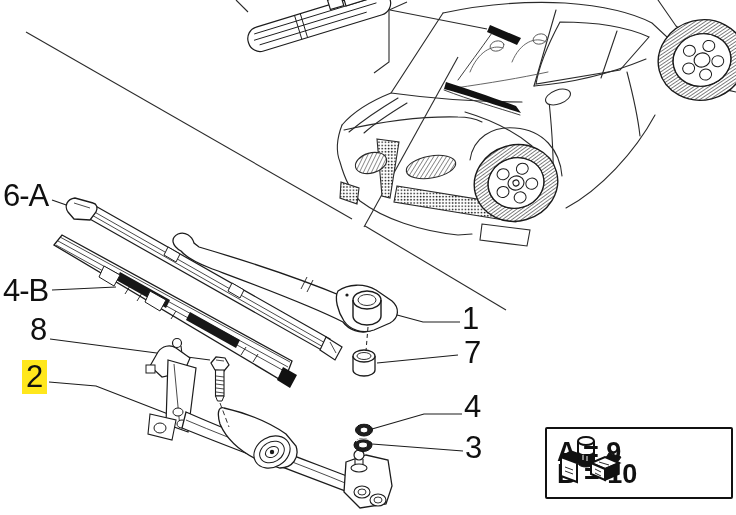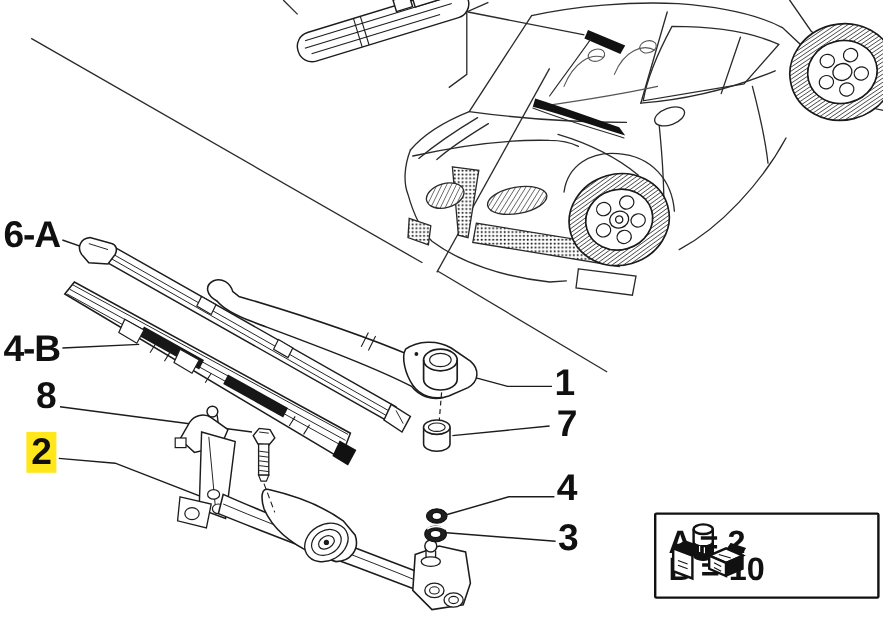--- a/index.html
+++ b/index.html
@@ -2,21 +2,21 @@
 <html><head>
 <meta charset="utf-8">
 <style>
   html,body{margin:0;padding:0;background:#888;}
   .stage{
     position:relative;width:736px;height:515px;background:#ffffff;
     overflow:hidden;font-family:"Liberation Sans",sans-serif;
   }
   .stage svg{position:absolute;left:0;top:0;}
   .callout{
-    position:absolute;font-weight:bold;color:#101010;
+    position:absolute;font-weight:normal;color:#101010;
     font-size:31px;line-height:1;letter-spacing:-1px;white-space:nowrap;
     cursor:pointer;user-select:none;
   }
   .callout.hl{background:#ffe71c;padding:1px 5px 2px 4px;}
   .legend{
     position:absolute;left:545px;top:427px;width:188px;height:72px;
     border:2.5px solid #111;border-radius:2px;background:#fff;
     display:flex;align-items:center;box-sizing:border-box;
   }
   .legend-icon{margin-left:6px;flex:0 0 auto;}
@@ -287,18 +287,18 @@
     <path d="M30,26 L30,31 M34,27 L34,32" stroke="#fff" stroke-width="1" fill="none"></path>
 
     <path d="M56,24 L68,28 L62,37 L50,33 Z" fill="#111" stroke="#111"></path>
     <path d="M38,34 L52,28 L66,34 L52,40 Z" fill="#fff" stroke="#111" stroke-width="2"></path>
     <path d="M46,33 L56,36" stroke="#111" stroke-width="0.9" fill="none"></path>
     <path d="M52,40 L66,34 L66,45 L52,51 Z" fill="#111" stroke="#111" stroke-width="1.5"></path>
     <path d="M38,34 L52,40 L52,51 L38,45 Z" fill="#fff" stroke="#111" stroke-width="2"></path>
     <path d="M42,40 L48,43 M42,44 L48,47" stroke="#111" stroke-width="0.9" fill="none"></path>
   </svg>
   <div class="legend-text">
-    <div>A = 2</div>
+    <div>A = 9</div>
     <div>B = 10</div>
   </div>
 </div>
 
 </div>
 
 </body></html>

